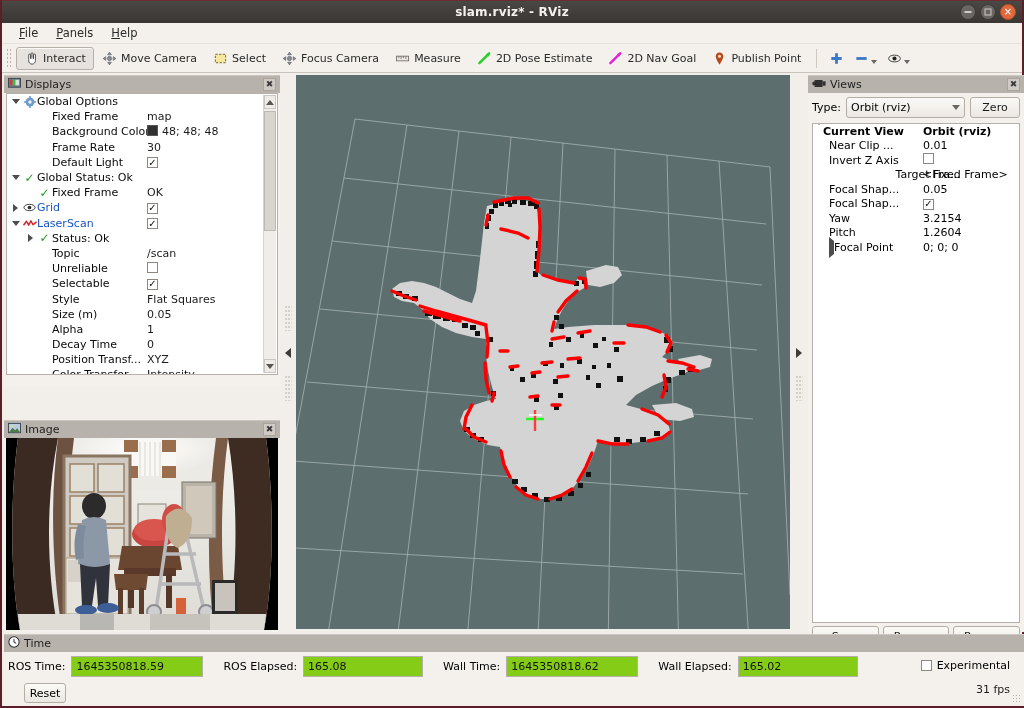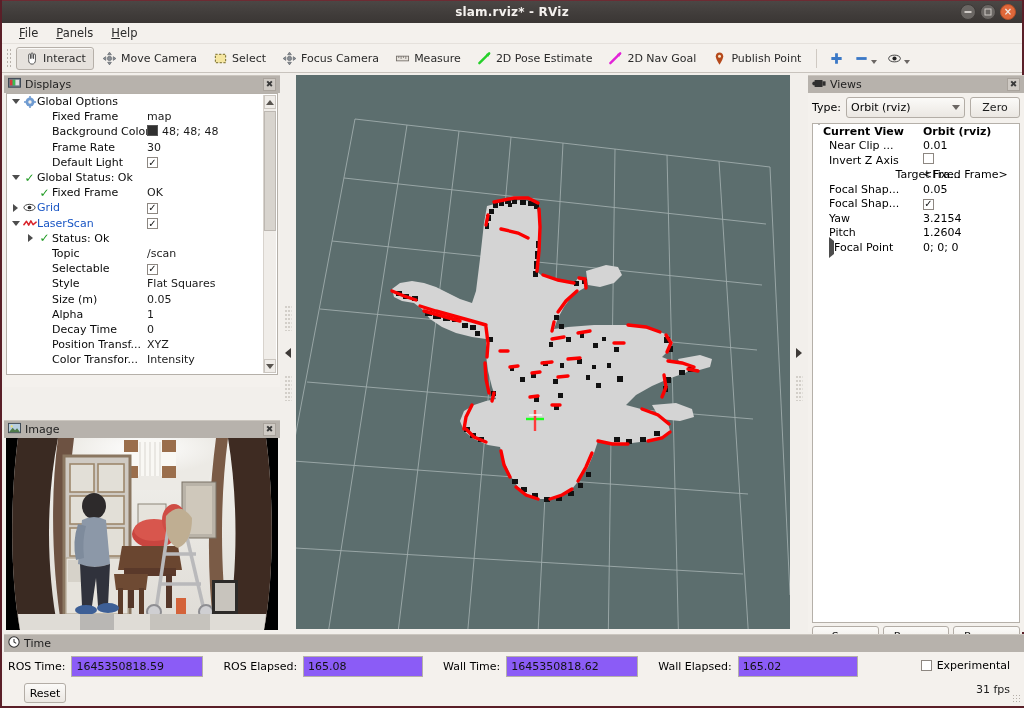--- a/index.html
+++ b/index.html
@@ -196,21 +196,21 @@
   .vrow .vval { position: absolute; left: 110px; }
   .vbold { font-weight: bold; }
 
   
   #timepanel { left: 2px; top: 634px; width: 1020px; height: 72px; }
   .time-fields {
     position:absolute; left:4px; top:22px; display:flex; align-items:center;
     gap: 6px; font-size: 11px;
   }
   .tinput {
-    height: 21px; background: #8b5cf6; border: 1px solid #b5b0a9;
+    height: 21px; background: #84cc16; border: 1px solid #b5b0a9;
     display:flex; align-items:center; padding: 0 4px; font-size: 11px; color:#121212;
   }
   .reset-btn { position:absolute; left:20px; top:49px; width: 42px; height:20px;
     background: linear-gradient(to bottom,#fbfaf8,#ebe7e2); border:1px solid #b3ada6;
     border-radius:3px; display:flex;align-items:center;justify-content:center;font-size:11px;}
   .experimental { position:absolute; right:14px; top:25px; display:flex; align-items:center; gap:5px; font-size:11px;}
   .fps { position:absolute; right:14px; top:49px; font-size:11px; color:#1c1c1c; }
   .resize-grip { position:absolute; right:2px; bottom:2px; width:10px;height:10px;
     background-image: radial-gradient(#b4aea7 1px, transparent 1px); background-size:3px 3px;}
 </style>
@@ -453,20 +453,26 @@
               <span style="color:#1f9a22;font-weight:bold;font-size:12px;line-height:1;">✓</span>
             </span>
             <span class="lbl tname">Status: Ok</span>
             <span class="val"></span>
           </div>
           <div class="trow" style="position: relative; padding-left: 17px;">
             <span class="arrow "></span>
             <span class="ico"></span>
             <span class="lbl tname">Topic</span>
             <span class="val">/scan</span>
+          </div>
+          <div class="trow" style="position: relative; padding-left: 17px;">
+            <span class="arrow "></span>
+            <span class="ico"></span>
+            <span class="lbl tname">Unreliable</span>
+            <span class="val"><span class="check"></span></span>
           </div>
           <div class="trow" style="position: relative; padding-left: 17px;">
             <span class="arrow "></span>
             <span class="ico"></span>
             <span class="lbl tname">Selectable</span>
             <span class="val"><span class="check">✓</span></span>
           </div>
           <div class="trow" style="position: relative; padding-left: 17px;">
             <span class="arrow "></span>
             <span class="ico"></span>

